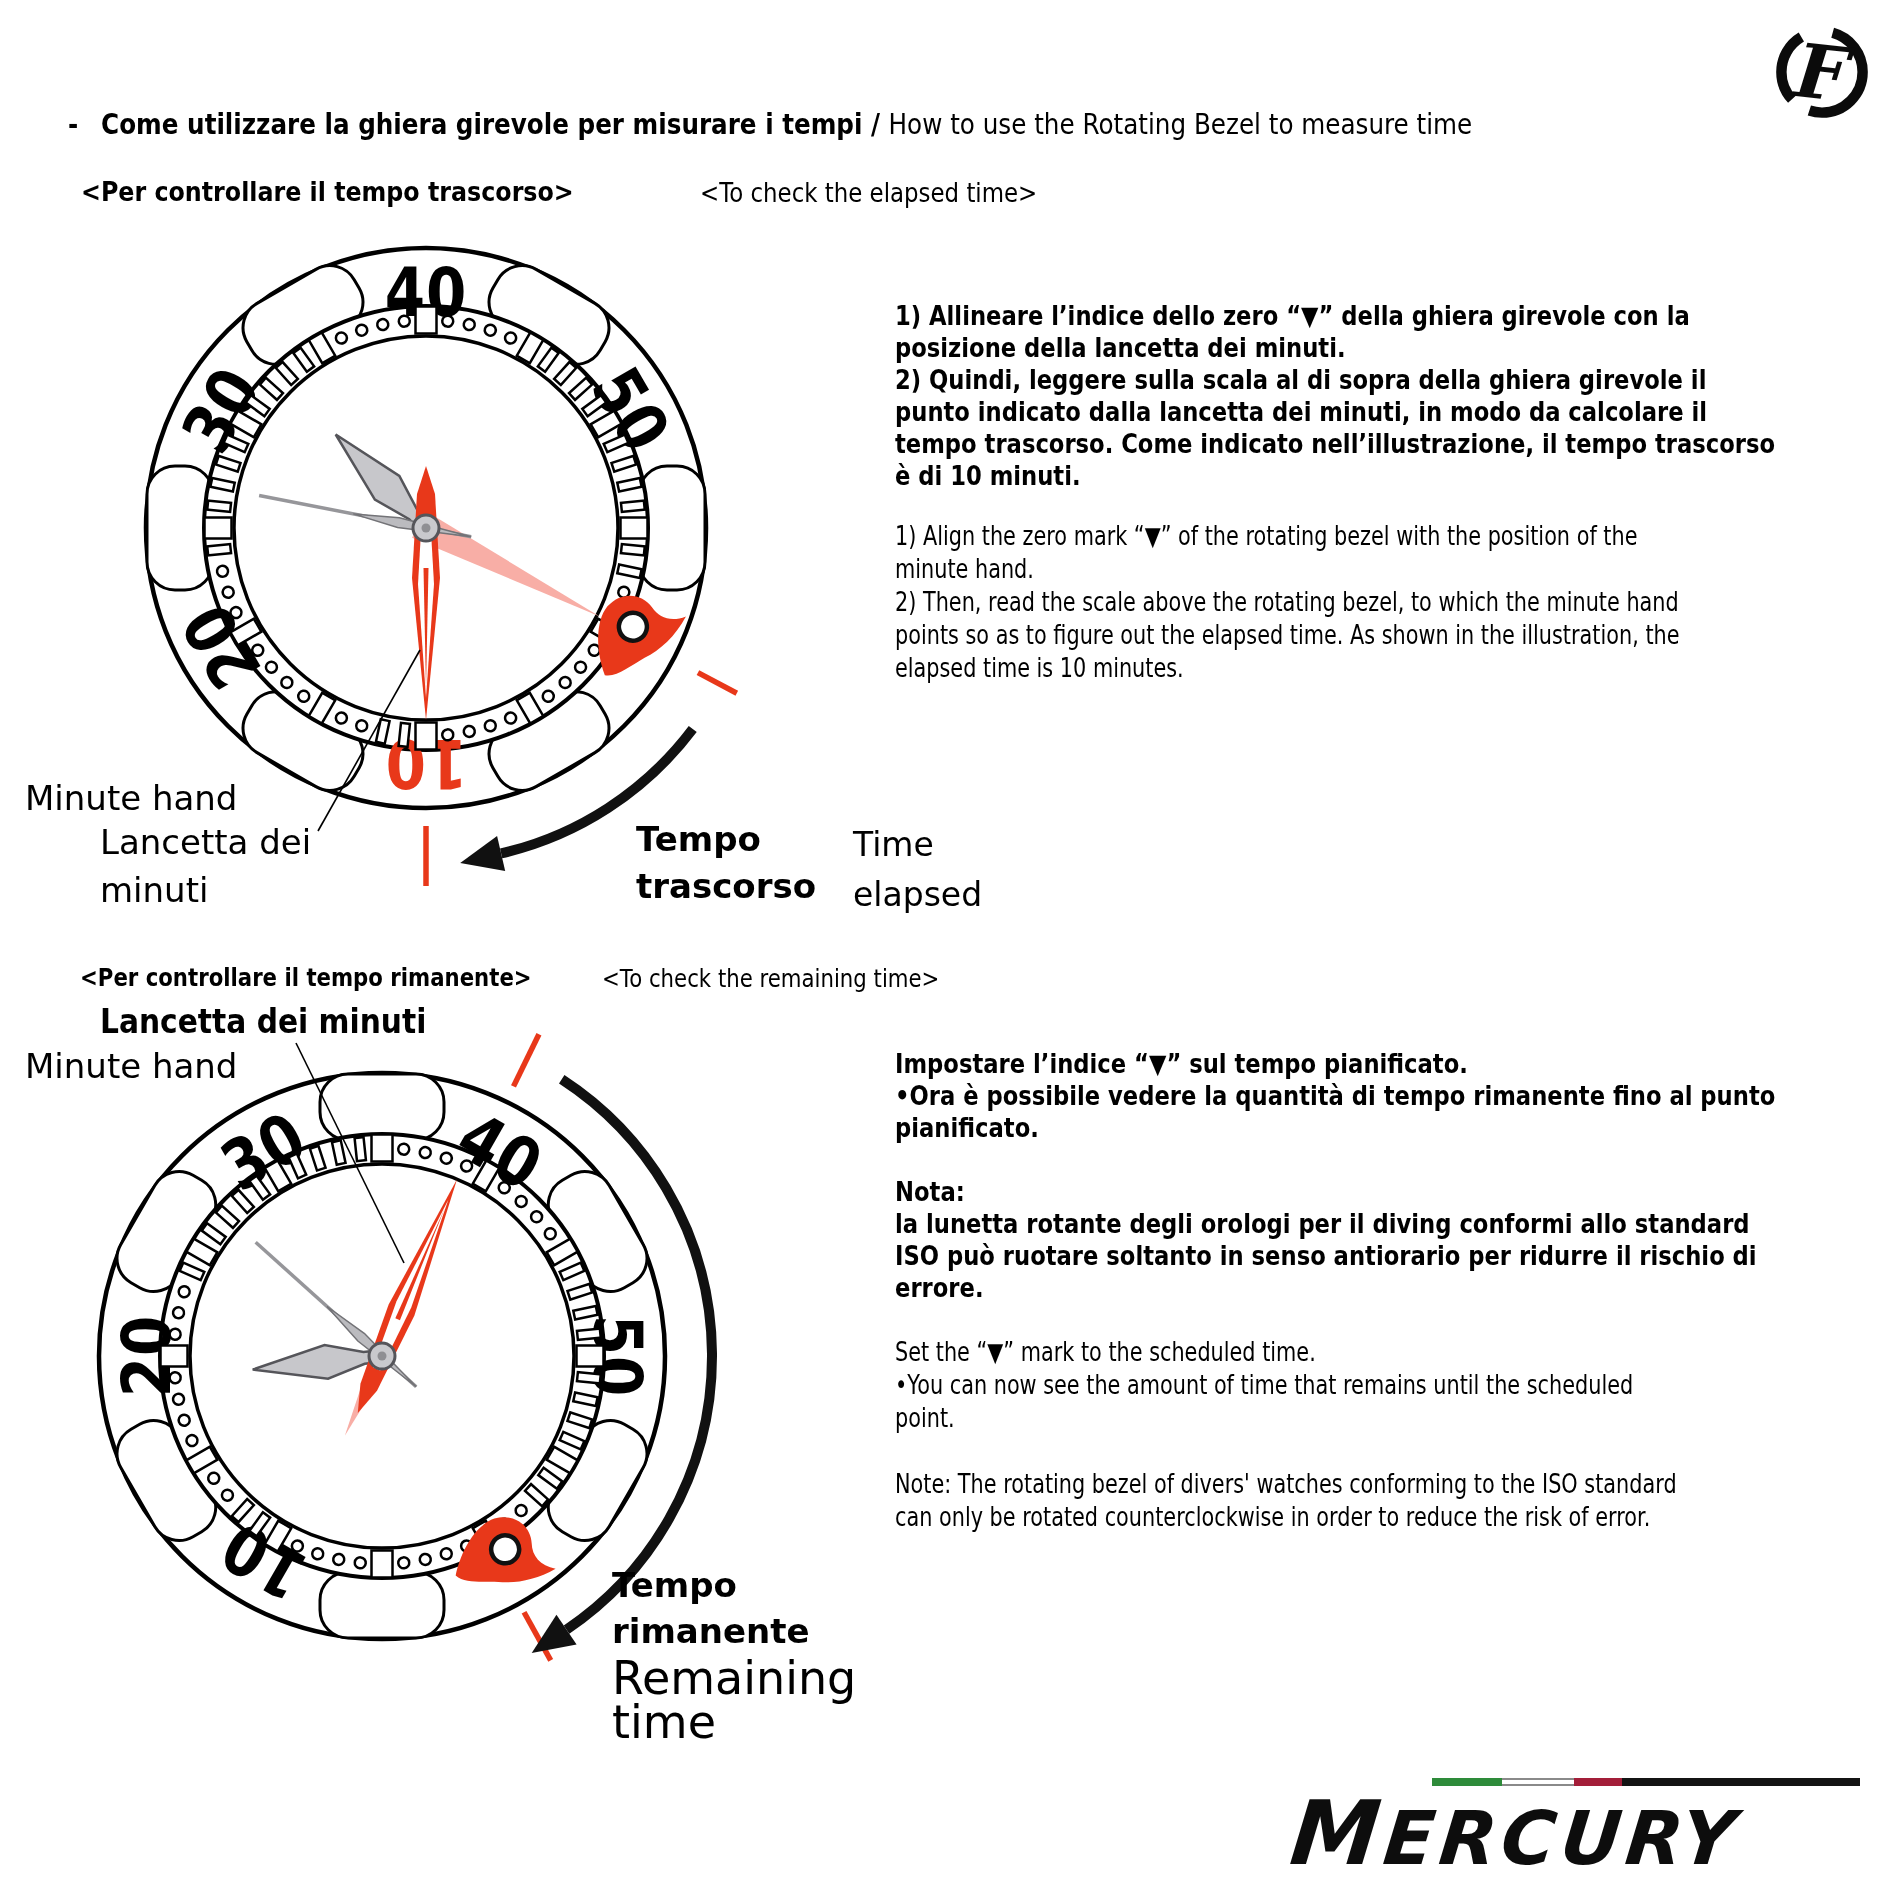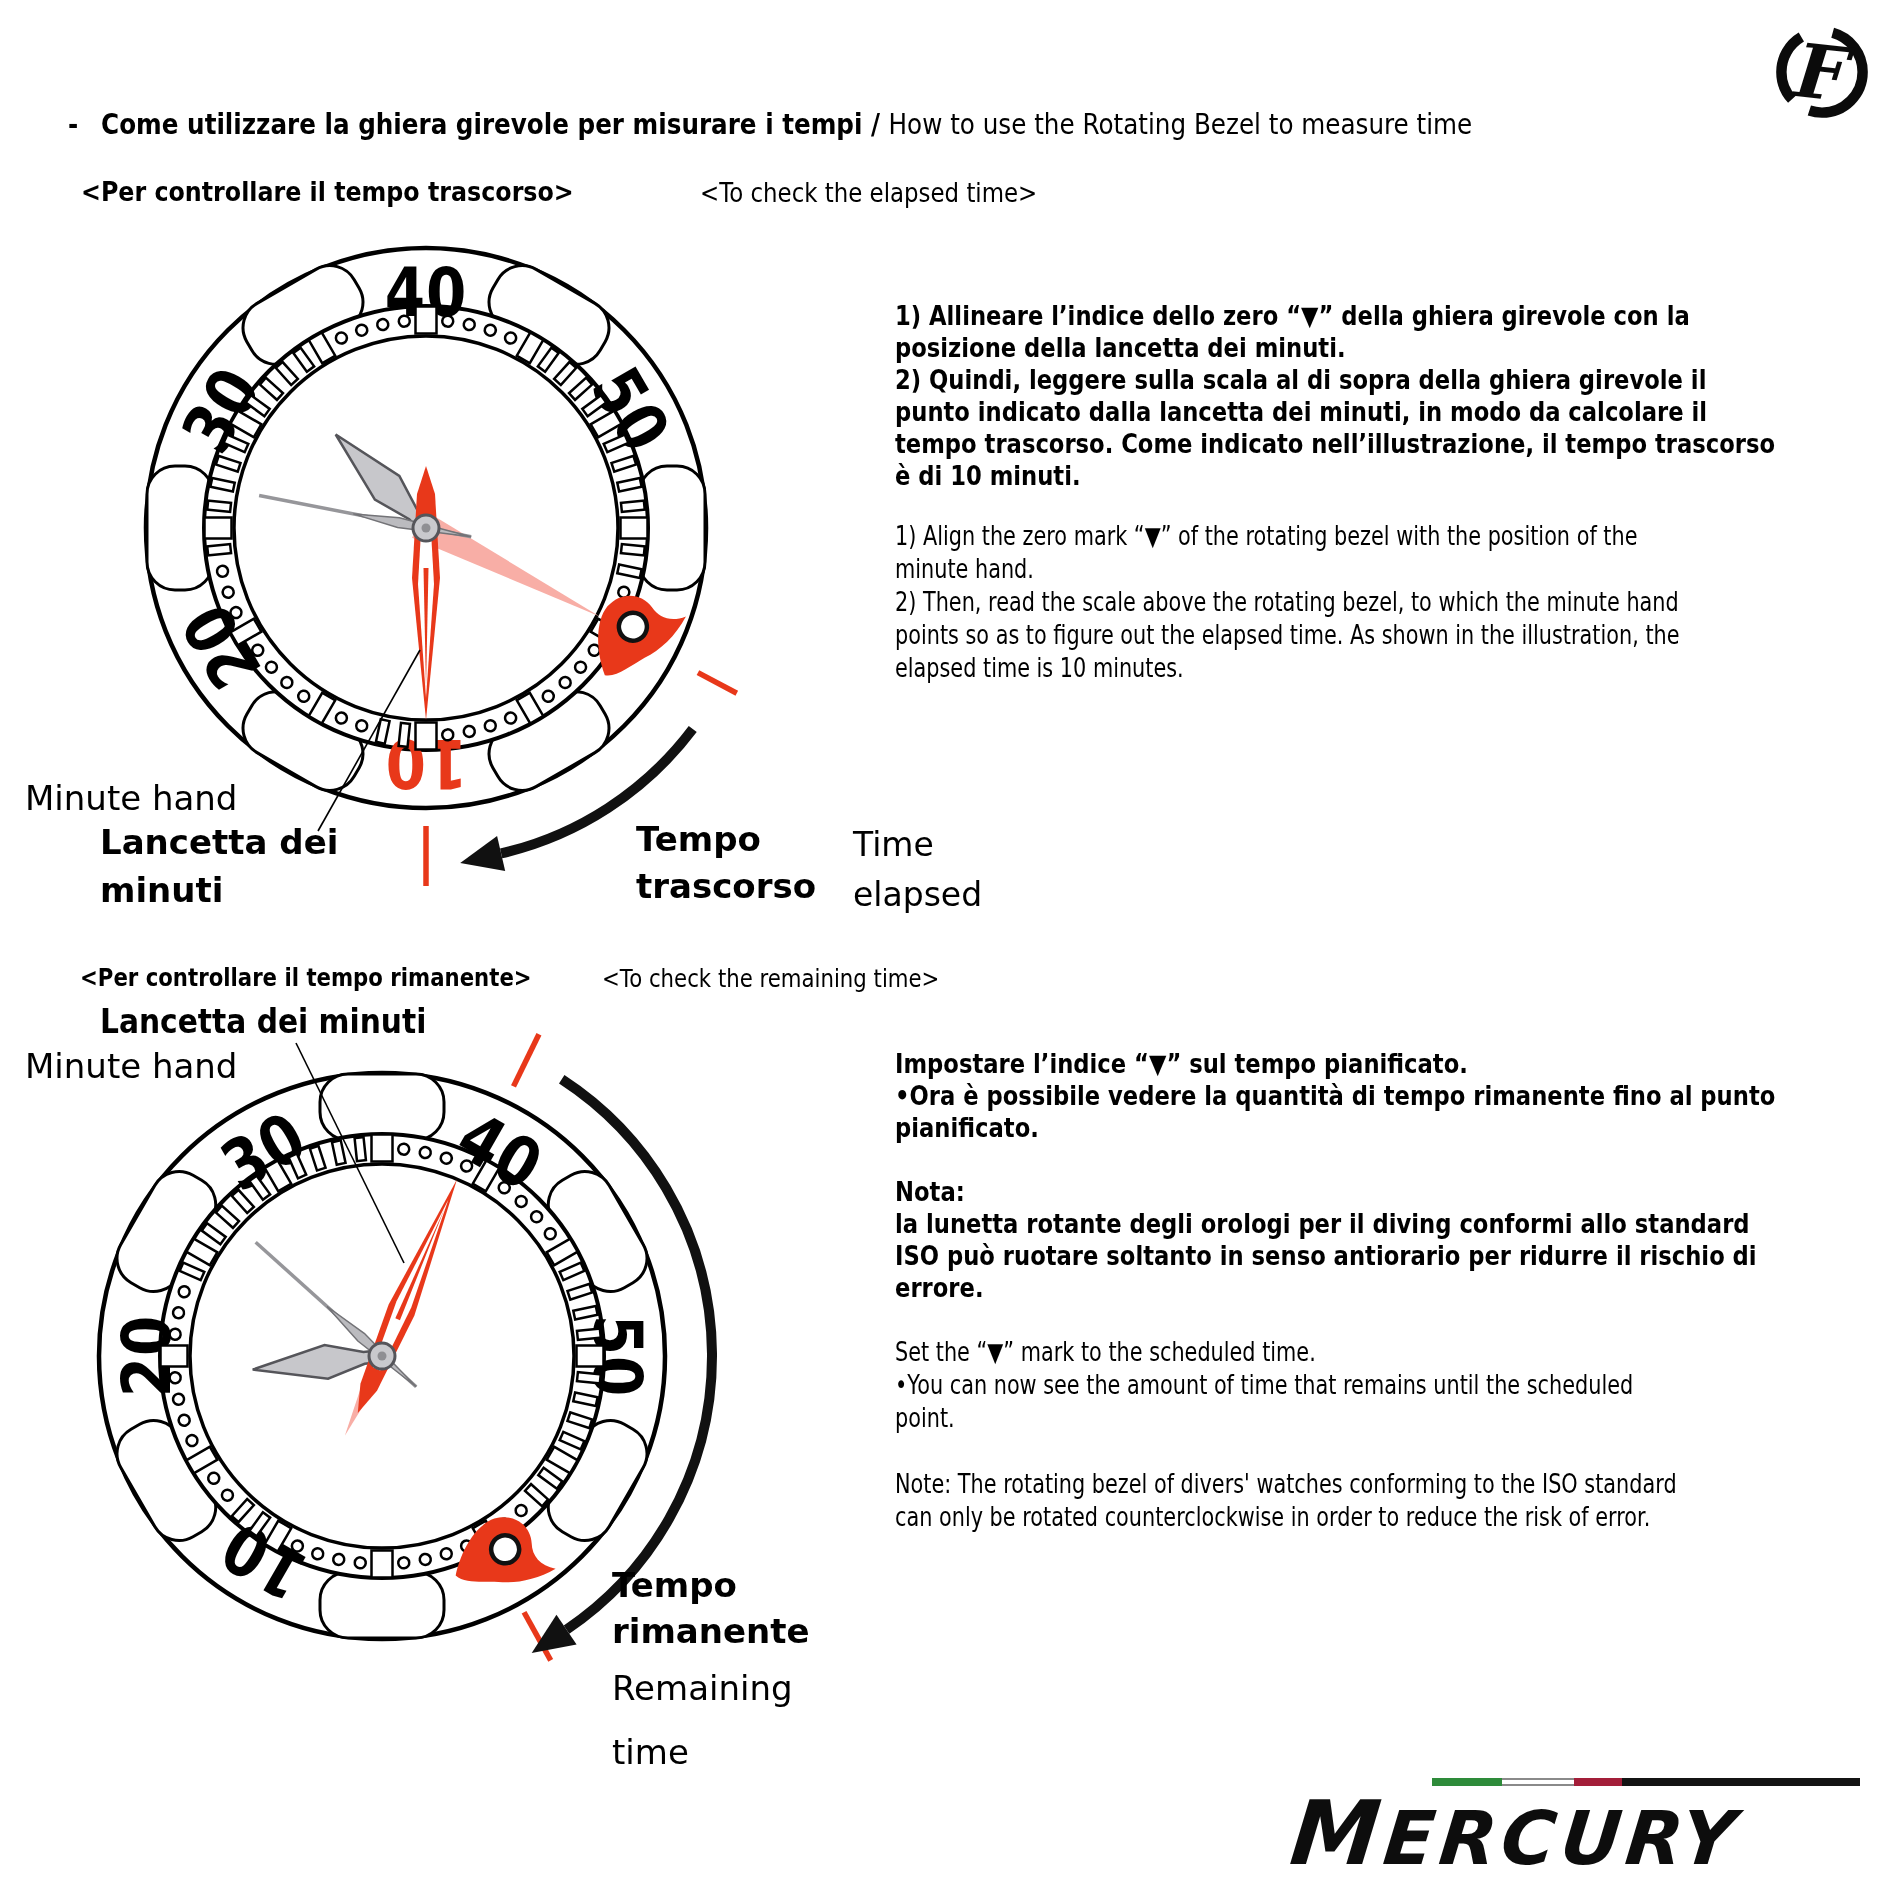--- a/index.html
+++ b/index.html
@@ -16,27 +16,27 @@
   #title .dash { font-weight:bold; margin-right:26px; }
   #s1-head-it { left:81px; top:176px; font-size:27px; font-weight:bold; white-space:nowrap;}
   #s1-head-en { left:700px; top:178px; font-size:26px; white-space:nowrap;}
   #s2-head-it { left:80px;  top:963px; font-size:25px; font-weight:bold; white-space:nowrap;}
   #s2-head-en { left:602px; top:964px; font-size:25px; white-space:nowrap;}
   #p1-it { left:895px; top:300px; width:1200px; font-size:27px; font-weight:bold; line-height:32px; }
   #p1-en { left:895px; top:520px; width:1250px; font-size:26px; line-height:33px; }
   #p2-it { left:895px; top:1048px; width:1200px; font-size:27px; font-weight:bold; line-height:32px; }
   #p2-en { left:895px; top:1336px; width:1250px; font-size:26px; line-height:33px; }
   #lbl-mh1 { left:25px;  top:778px;  font-size:34px; }
-  #lbl-ldm1{ left:100px; top:818px;  font-size:34px; font-weight:bold; line-height:48px; }
+  #lbl-ldm1{ left:100px; top:818px;  font-size:34px; font-weight:normal; line-height:48px; }
   #lbl-tt  { left:636px; top:816px;  font-size:34px; font-weight:bold; line-height:47px; }
   #lbl-te  { left:853px; top:820px;  font-size:33px; line-height:50px; }
   #lbl-ldm2{ left:100px; top:1002px; font-size:33px; font-weight:bold; white-space:nowrap;}
   #lbl-mh2 { left:25px;  top:1046px; font-size:34px; }
   #lbl-tr  { left:612px; top:1562px; font-size:34px; font-weight:bold; line-height:46px; }
-  #lbl-rt  { left:612px; top:1656px; font-size:34px; line-height:64px; }
+  #lbl-rt  { left:612px; top:1656px; font-size:46px; line-height:44px; }
   #diagram { left:0; top:0; }
   #f-logo { left:1764px; top:14px; }
   #mercury { left:1286px; top:1768px; width:600px; height:100px; }
   #mercury .stripe { position:absolute; left:146px; top:10px; height:8px; display:flex; }
   #mercury .stripe i { display:block; height:8px; }
   #mercury .seg-green { width:70px; background:#2e8b3a; }
   #mercury .seg-white { width:72px; background:#fff; border-top:2px solid #8a8a8a; border-bottom:2px solid #8a8a8a; }
   #mercury .seg-red   { width:48px; background:#a31e39; }
   #mercury .seg-black { width:238px; background:#141414; }
   #mercury .word { position:absolute; left:0; top:14px; font-size:74px; font-weight:bold; font-style:italic;

